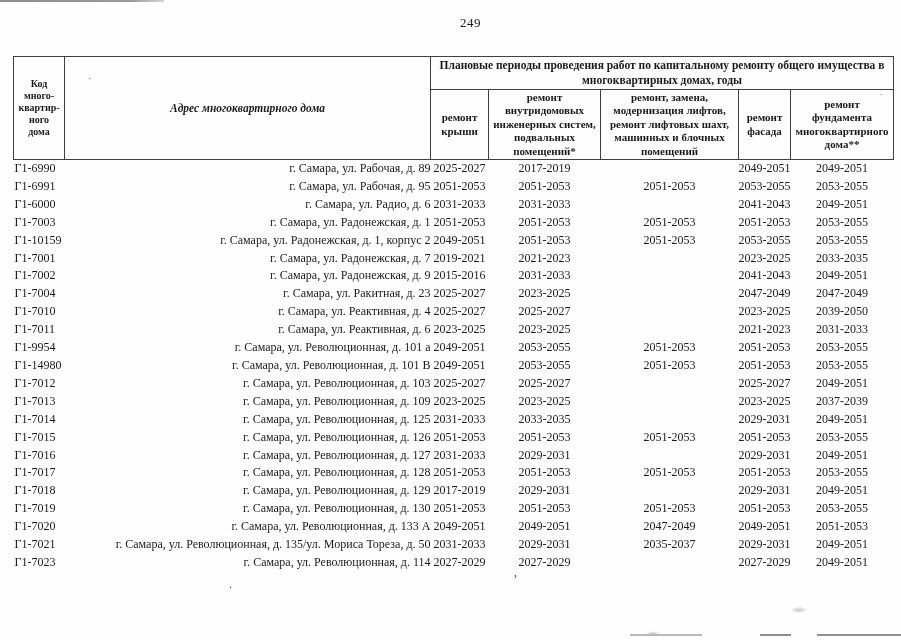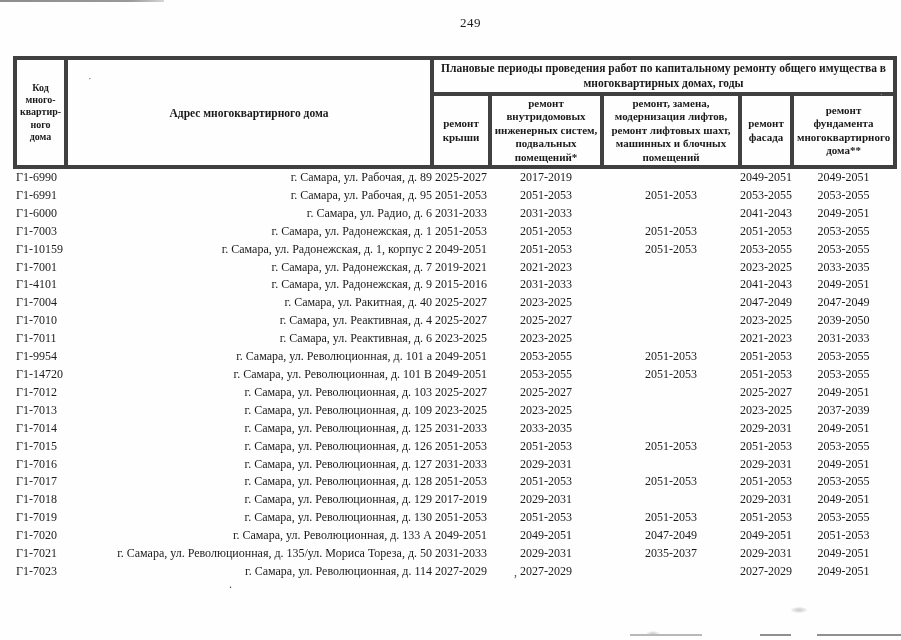--- a/index.html
+++ b/index.html
@@ -11,29 +11,29 @@
   }
   .page-number {
     position:absolute; top:15px; left:0; width:901px;
     text-align:center; font-size:13px; letter-spacing:0.5px;padding-left:20px;
   }
   table.schedule {
     position:absolute; left:13px; top:56px; width:880px;
     border-collapse:collapse; table-layout:fixed;
   }
   table.schedule th {
-    border:4px solid #404040;
+    border:1px solid #404040;
     font-weight:bold; text-align:center; vertical-align:middle;
     white-space:pre-line; padding:1px 2px;
   }
   th.h-group { font-size:11.5px; line-height:1.3; height:30px; }
   th.h-col   { font-size:11px;   line-height:1.22; }
   tr.subhead { height:64px; }
   th.c-code    { width:51px;  font-size:10px; }
-  th.c-address { width:366px; font-size:11.5px; }
+  th.c-address { width:366px; font-size:11.5px;font-style:italic; }
   col.w-code{width:51px} col.w-address{width:366px} col.w-roof{width:58px}
   col.w-systems{width:112px} col.w-elev{width:138px} col.w-facade{width:52px}
   col.w-found{width:103px}
   tbody tr { height:17.9px; }
   tbody td {
     font-size:12px; line-height:17.9px; padding:0;
     white-space:nowrap; overflow:visible;
   }
   td.cell-code    { text-align:left; padding-left:1px;margin-left:44px; }
   td.cell-address { text-align:right; padding-left:2px; }
@@ -151,31 +151,31 @@
       <tr>
         <td class="cell-code">Г1-7001</td>
         <td class="cell-address">г. Самара, ул. Радонежская, д. 7</td>
         <td class="cell-year">2019-2021</td>
         <td class="cell-year">2021-2023</td>
         <td class="cell-year"></td>
         <td class="cell-year">2023-2025</td>
         <td class="cell-year">2033-2035</td>
       </tr>
       <tr>
-        <td class="cell-code">Г1-4101</td>
+        <td class="cell-code">Г1-7002</td>
         <td class="cell-address">г. Самара, ул. Радонежская, д. 9</td>
         <td class="cell-year">2015-2016</td>
         <td class="cell-year">2031-2033</td>
         <td class="cell-year"></td>
         <td class="cell-year">2041-2043</td>
         <td class="cell-year">2049-2051</td>
       </tr>
       <tr>
         <td class="cell-code">Г1-7004</td>
-        <td class="cell-address">г. Самара, ул. Ракитная, д. 40</td>
+        <td class="cell-address">г. Самара, ул. Ракитная, д. 23</td>
         <td class="cell-year">2025-2027</td>
         <td class="cell-year">2023-2025</td>
         <td class="cell-year"></td>
         <td class="cell-year">2047-2049</td>
         <td class="cell-year">2047-2049</td>
       </tr>
       <tr>
         <td class="cell-code">Г1-7010</td>
         <td class="cell-address">г. Самара, ул. Реактивная, д. 4</td>
         <td class="cell-year">2025-2027</td>
@@ -196,21 +196,21 @@
       <tr>
         <td class="cell-code">Г1-9954</td>
         <td class="cell-address">г. Самара, ул. Революционная, д. 101 а</td>
         <td class="cell-year">2049-2051</td>
         <td class="cell-year">2053-2055</td>
         <td class="cell-year">2051-2053</td>
         <td class="cell-year">2051-2053</td>
         <td class="cell-year">2053-2055</td>
       </tr>
       <tr>
-        <td class="cell-code">Г1-14720</td>
+        <td class="cell-code">Г1-14980</td>
         <td class="cell-address">г. Самара, ул. Революционная, д. 101 В</td>
         <td class="cell-year">2049-2051</td>
         <td class="cell-year">2053-2055</td>
         <td class="cell-year">2051-2053</td>
         <td class="cell-year">2051-2053</td>
         <td class="cell-year">2053-2055</td>
       </tr>
       <tr>
         <td class="cell-code">Г1-7012</td>
         <td class="cell-address">г. Самара, ул. Революционная, д. 103</td>

